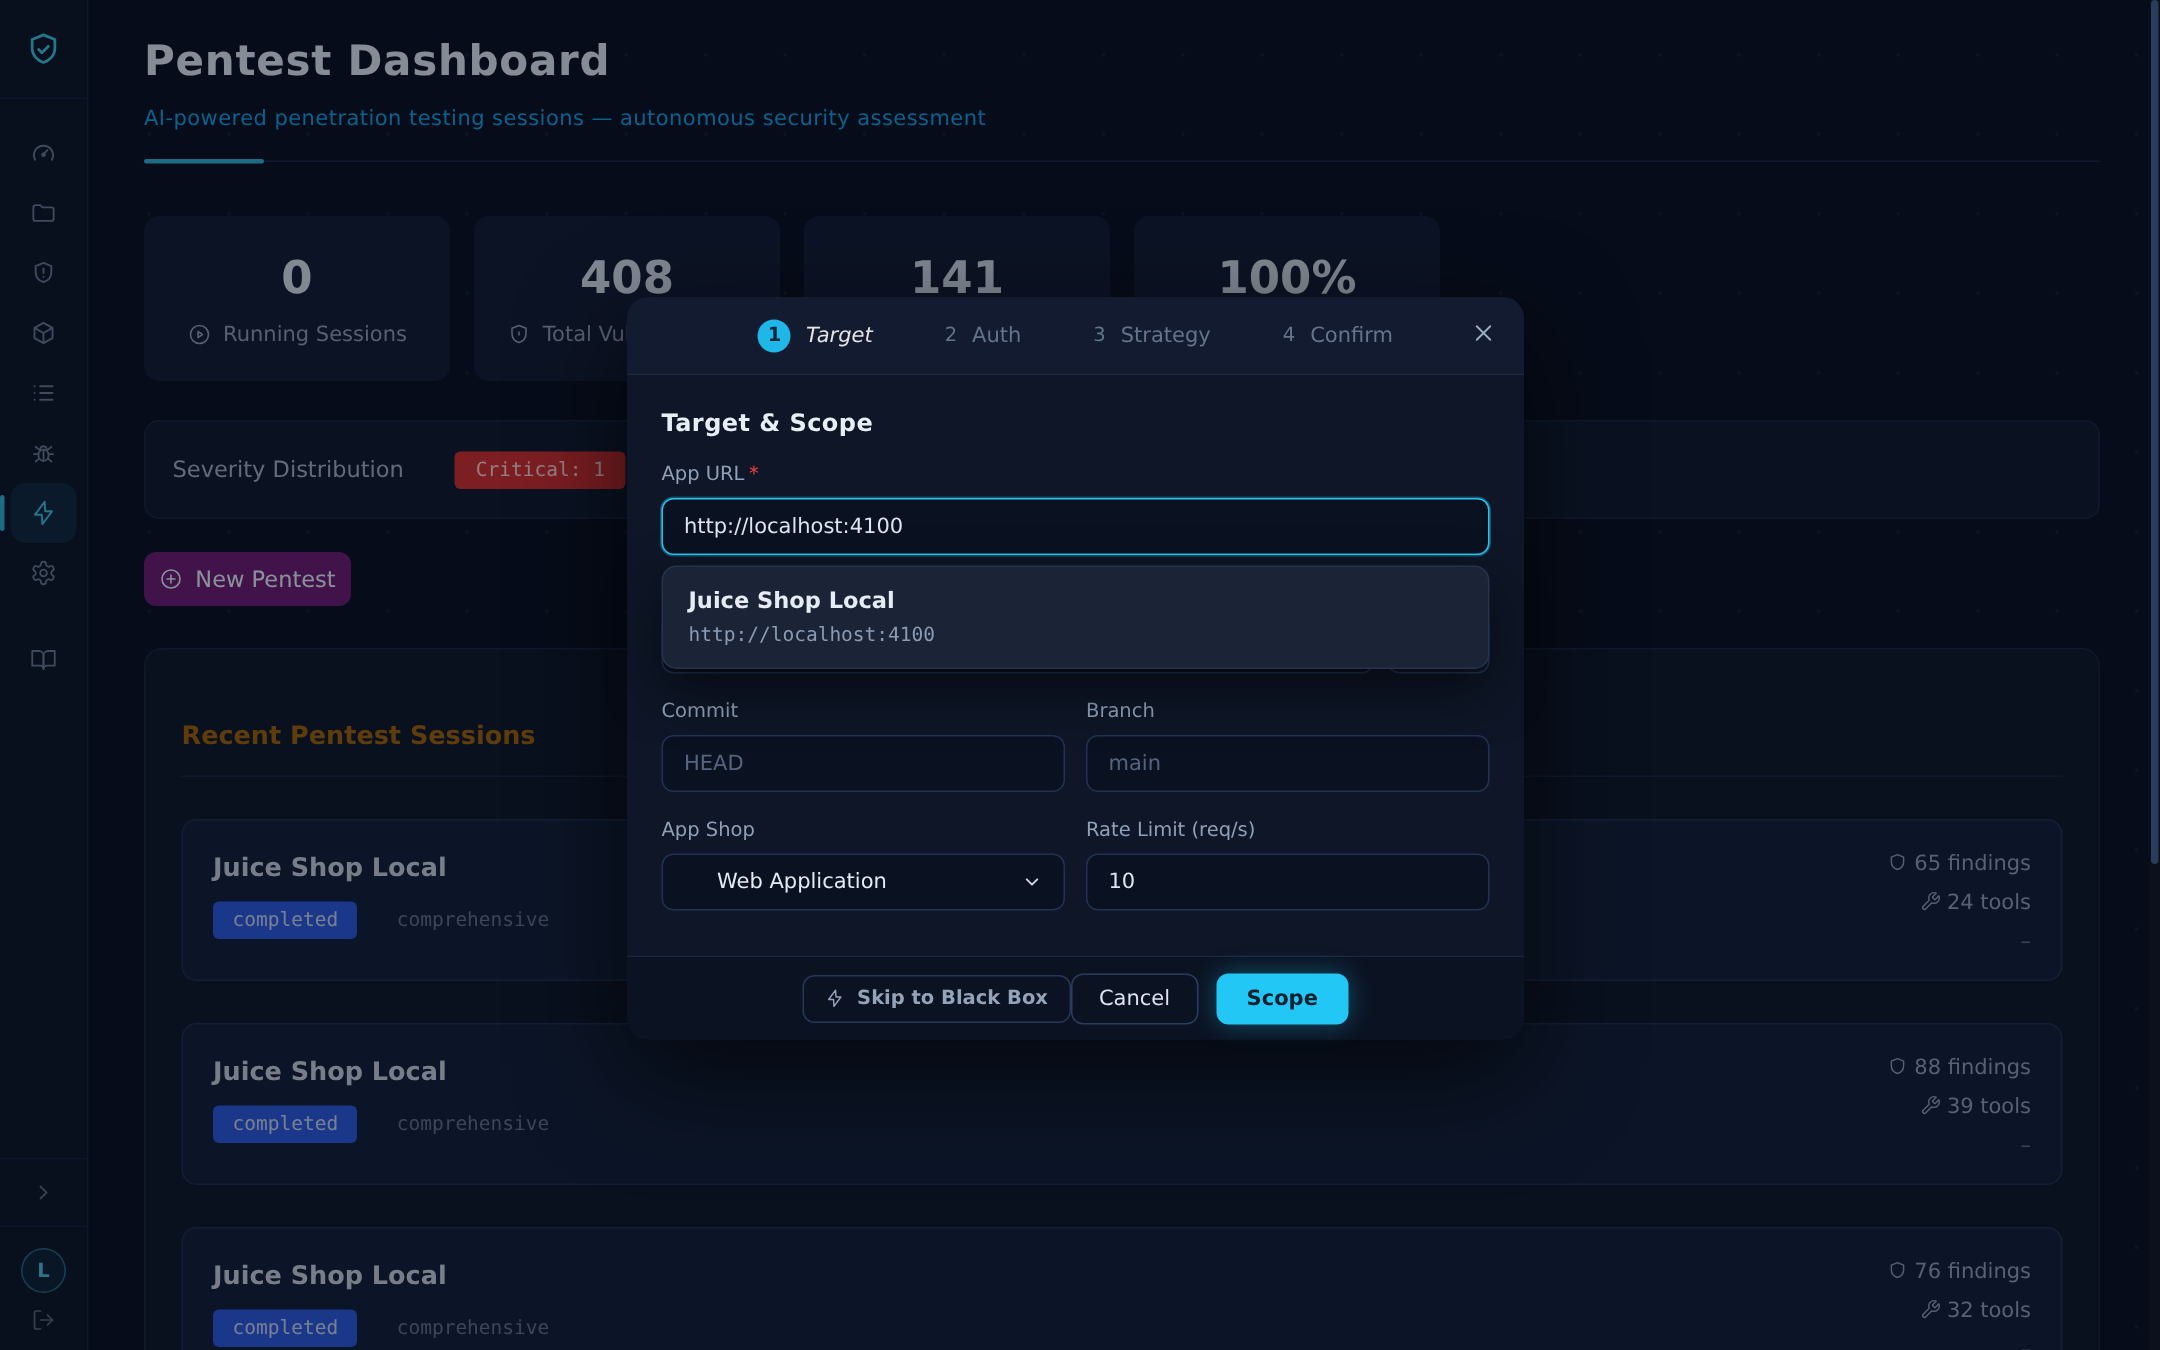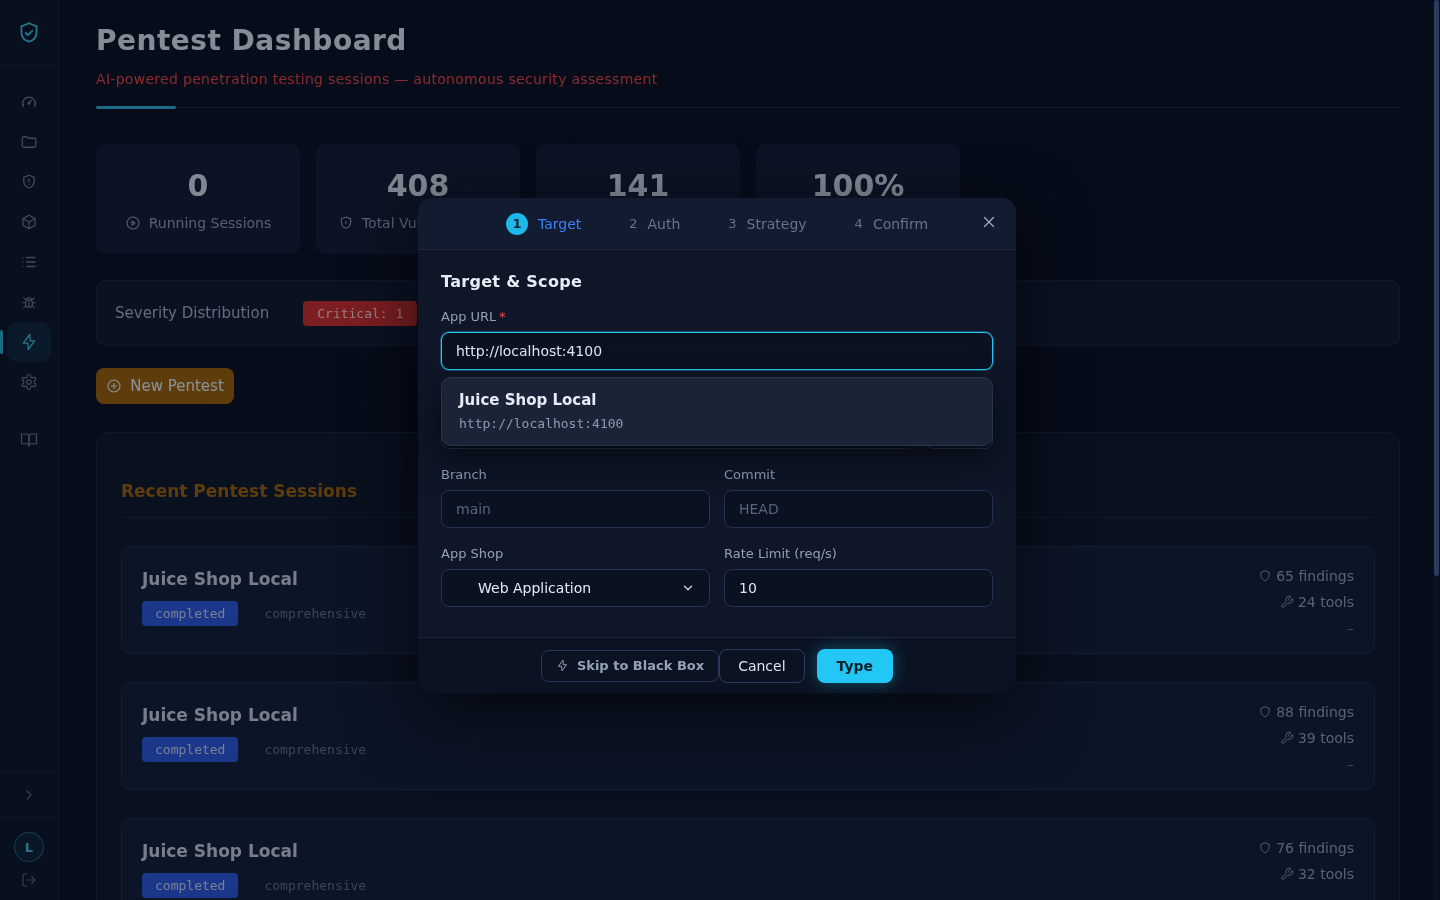--- a/index.html
+++ b/index.html
@@ -28,40 +28,40 @@
   .side-div { width:100%; height:1px; background:#17223c; }
   .collapse-btn { width:100%; height:44px; display:flex; align-items:center; justify-content:center; color:#57masked6880; color:#5b6b84; cursor:pointer; }
   .avatar { width:30px; height:30px; border-radius:50%; border:1px solid rgba(63,198,230,.45);
     background:rgba(47,180,220,.08); color:#49c3e0; font-size:13px; font-weight:bold;
     display:flex; align-items:center; justify-content:center; margin:14px 0 10px; cursor:pointer; }
   .logout { color:#5b6b84; margin-bottom:12px; cursor:pointer; }
 
   
   .main { position:absolute; left:59px; top:0; right:0; bottom:0; padding:24px 40px 0 37px; }
   .page-title { font-size:28px; font-weight:bold; color:#e6edf7; letter-spacing:.5px; }
-  .page-sub { margin-top:14px; font-size:14px; color:#ef4444; letter-spacing:.3px; }
+  .page-sub { margin-top:14px; font-size:14px; color:#0ea5e9; letter-spacing:.3px; }
   .title-rule { margin-top:20px; height:1px; background:#1d2943; position:relative; }
   .title-rule::before { content:""; position:absolute; left:0; top:-1px; width:80px; height:3px;
     background:#2fb4dc; border-radius:2px; }
 
   .stats { margin-top:36px; display:flex; gap:16px; }
   .stat-card { width:204px; height:110px; background:#131c33; border-radius:10px;
     display:flex; flex-direction:column; align-items:center; padding-top:24px; }
   .stat-value { font-size:30px; font-weight:bold; color:#dde5f0; }
   .stat-label { margin-top:12px; font-size:14px; color:#93a1b8; display:flex; align-items:center; gap:8px; }
 
   .severity-panel { margin-top:26px; height:66px; background:#111a2f; border:1px solid #1b2740;
     border-radius:10px; display:flex; align-items:center; padding:0 18px; gap:18px; }
   .severity-title { font-size:15px; color:#a8b4c9; margin-right:16px; }
   .badge { font-family:"DejaVu Sans Mono","Liberation Mono",monospace; font-size:13px;
     padding:5px 14px; border-radius:4px; white-space:nowrap; }
   .badge.critical { background:#d53030; color:#ffd3d4; }
   .badge.high { background:#d97a10; color:#ffe29a; }
 
-  .new-pentest { margin-top:22px; height:36px; width:138px; background:#a16207; border:none;
+  .new-pentest { margin-top:22px; height:36px; width:138px; background:#701a75; border:none;
     border-radius:8px; color:#eaf6fb; font-size:15px; display:flex; align-items:center;
     justify-content:center; gap:8px; cursor:pointer; font-family:inherit; }
 
   .sessions-panel { margin-top:28px; border:1px solid #1b2740; background:#0f1729;
     border-radius:12px; padding:22px 24px; height:520px; }
   .sessions-heading { font-size:17px; font-weight:600; color:#a16207;margin-top:26px; }
   .sessions-rule { margin-top:16px; height:1px; background:#1b2740; }
   .session-card { margin-top:28px; height:108px; background:#141f38; border:1px solid #22304e;
     border-radius:10px; padding:16px 20px; display:flex; justify-content:space-between; cursor:pointer; }
   .sc-title { font-size:17px; font-weight:600; color:#cbd5e1; margin-top:6px; }
@@ -81,21 +81,21 @@
   
   .modal { position:absolute; left:418px; top:198px; width:598px; z-index:100;
     background:#0e1627; border-radius:14px; box-shadow:0 24px 70px rgba(0,0,0,.65); }
   .modal-header { height:52px; background:#121b30; border-bottom:1px solid #1d2942;
     border-radius:14px 14px 0 0; display:flex; align-items:center; justify-content:center; gap:48px; position:relative; }
   .step { display:flex; align-items:center; gap:10px; cursor:pointer; }
   .step-num { font-size:13px; color:#64748b; }
   .step-label { font-size:14px; color:#64748b; }
   .step.active .step-num { width:22px; height:22px; border-radius:50%; background:#1fb6e8;
     color:#07283a; font-weight:bold; display:flex; align-items:center; justify-content:center; }
-  .step.active .step-label { color:#3b82f6; }
+  .step.active .step-label { color:#e5e5e5;font-style:italic; }
   .modal-close { position:absolute; right:18px; top:15px; color:#9fb0c5; cursor:pointer; }
 
   .modal-body { position:relative; padding:22px 23px 30px; }
   .form-heading { font-size:16px; font-weight:bold; color:#e8eef6; letter-spacing:.3px; }
   .field-label { font-size:13px; color:#8fa0b8; margin-bottom:8px; }
   .req { color:#ef4444; margin-left:3px; }
   .ti { width:100%; height:38px; background:#0a1120; border:1px solid #233252; border-radius:8px;
     color:#dce5f0; font-size:14px; padding:0 14px; font-family:inherit; outline:none; }
   .ti::placeholder { color:#56657f; }
   .ti.focused { border-color:#29c3f0; box-shadow:0 0 0 1px rgba(41,195,240,.35); }
@@ -408,26 +408,26 @@
       <div class="suggest-url">http://localhost:4100</div>
     </div>
 
     <div class="git-row">
       <input class="ti" placeholder="https://github.com/org/repo.git" style="">
       <button class="lookup-btn">Lookup</button>
     </div>
 
     <div class="two-col">
       <div class="col">
+        <div class="field-label">Commit</div>
+        <input class="ti" placeholder="HEAD" style="">
+      </div>
+      <div class="col">
         <div class="field-label">Branch</div>
         <input class="ti" placeholder="main" style="">
-      </div>
-      <div class="col">
-        <div class="field-label">Commit</div>
-        <input class="ti" placeholder="HEAD" style="">
       </div>
     </div>
 
     <div class="two-col">
       <div class="col">
         <div class="field-label">App Shop</div>
         <div class="ti select">
           <span>Web Application</span>
           <span>
               <svg width="14" height="14" viewBox="0 0 24 24" fill="none" stroke="currentColor" stroke-width="2.2" stroke-linecap="round" stroke-linejoin="round">
@@ -447,16 +447,16 @@
     <button class="skip-btn">
       <span>
           <svg width="13" height="13" viewBox="0 0 24 24" fill="none" stroke="currentColor" stroke-width="1.8" stroke-linejoin="round">
             <path d="M13 2L4.5 13.5h6L11 22l8.5-11.5h-6z"></path>
           </svg>
         </span>
       <span>Skip to Black Box</span>
     </button>
     <div class="footer-right">
       <button class="cancel-btn">Cancel</button>
-      <button class="next-btn">Type</button>
+      <button class="next-btn">Scope</button>
     </div>
   </div>
 </div>
 
 </body></html>

